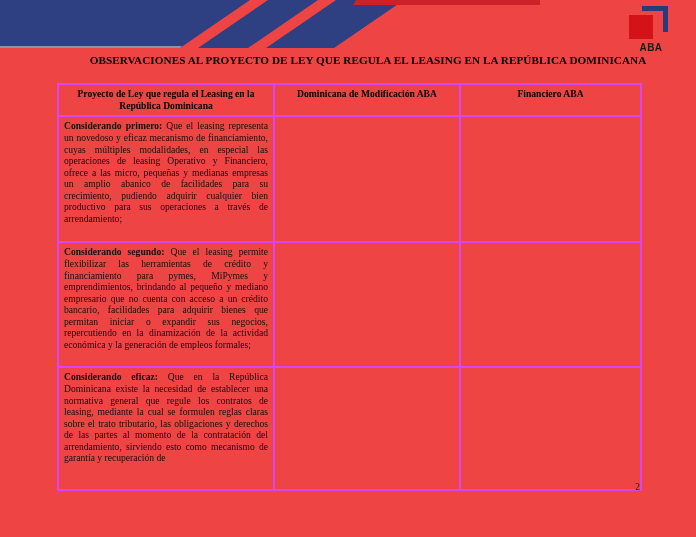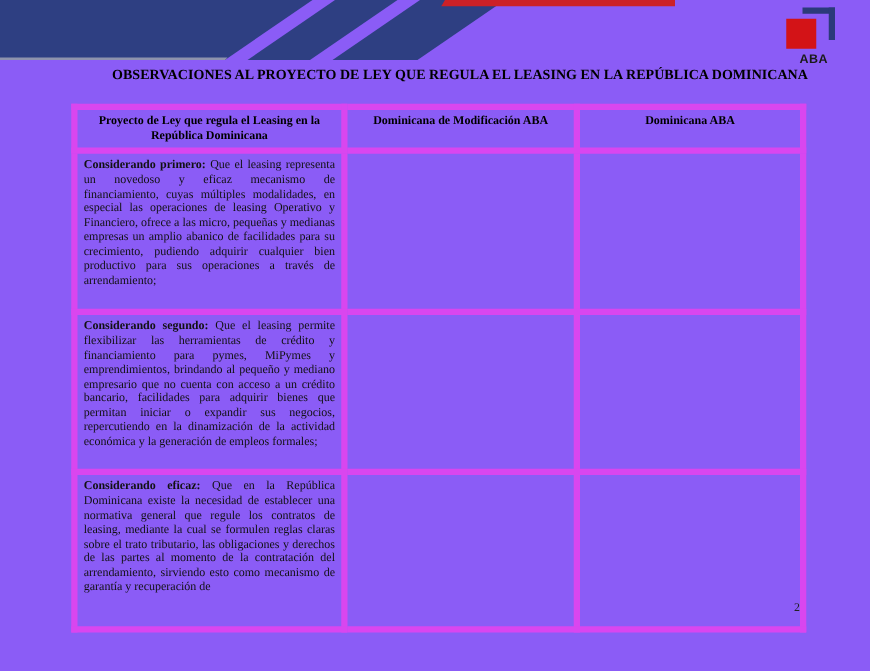--- a/index.html
+++ b/index.html
@@ -13,21 +13,21 @@
     font-family: "Liberation Serif", serif;
     overflow: hidden;
     position: relative;
   }
 
   
   .page {
     position: relative;
     width: 696px;
     height: 537px;
-    background: #8b5cf6;
+    background: #ef4444;
     box-sizing: border-box;
   }
 
   
   .banner {
     position: absolute;
     left: 0;
     top: 0;
     width: 696px;
     height: 48px;
@@ -104,21 +104,21 @@
     top: 83px;
     width: 583px;
   }
   table.obs {
     border-collapse: collapse;
     width: 583px;
     table-layout: fixed;
   }
   table.obs th,
   table.obs td {
-    border: 5px solid #d946ef;
+    border: 2px solid #d946ef;
     vertical-align: top;
     padding: 0;
   }
   table.obs th {
     text-align: center;
     font-weight: bold;
     font-size: 9.6px;
     line-height: 1.22;
     padding: 3px 5px 4px 5px;
     color: #000000;
@@ -194,21 +194,21 @@
     <table class="obs">
       <colgroup>
         <col class="c1">
         <col class="c2">
         <col class="c3">
       </colgroup>
       <thead>
         <tr>
           <th>Proyecto de Ley que regula el Leasing en la República Dominicana</th>
           <th>Dominicana de Modificación ABA</th>
-          <th>Dominicana ABA</th>
+          <th>Financiero ABA</th>
         </tr>
       </thead>
       <tbody>
         <tr class="r1">
           <td class="cell-text row-clip">
             <b>Considerando primero:</b><span> Que el leasing representa un novedoso y eficaz mecanismo de financiamiento, cuyas múltiples modalidades, en especial las operaciones de leasing Operativo y Financiero, ofrece a las micro, pequeñas y medianas empresas un amplio abanico de facilidades para su crecimiento, pudiendo adquirir cualquier bien productivo para sus operaciones a través de arrendamiento;</span>
           </td>
           <td></td>
           <td></td>
         </tr>

